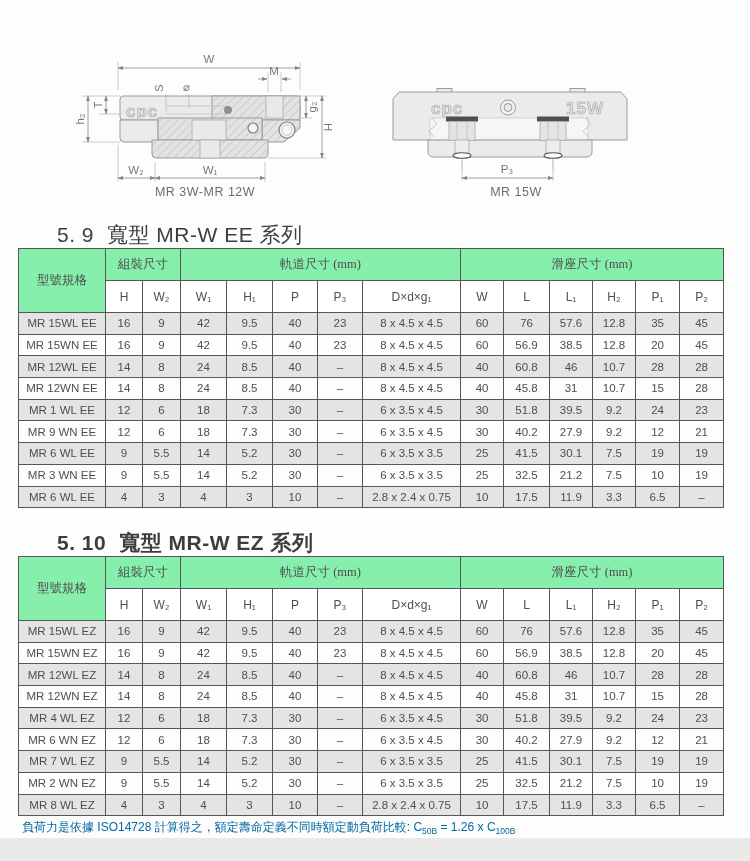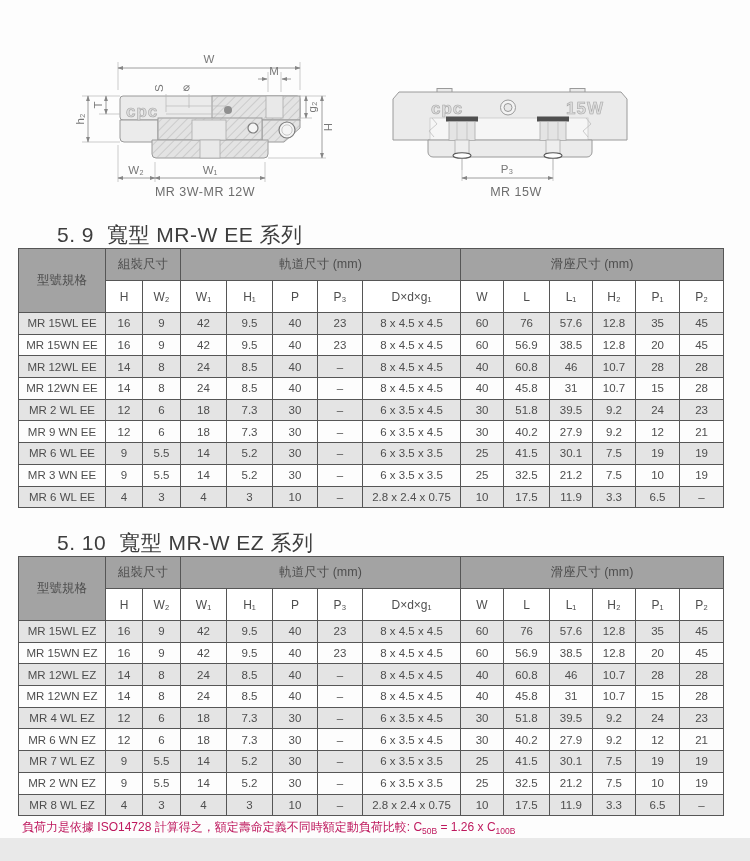--- a/index.html
+++ b/index.html
@@ -22,26 +22,26 @@
   .ext{stroke:#b4b4b4;stroke-width:.7;}
   .thin{stroke:#b9b9b9;stroke-width:.7;fill:none;}
   
   .sec-title{position:absolute;left:38px;font-size:21px;color:#3d3d3d;letter-spacing:.5px;white-space:nowrap;margin-left:19px;}
   .sec-num{display:inline-block;margin-right:13px;}
   table.spec{
     position:absolute;left:18px;border-collapse:collapse;table-layout:fixed;
     width:705px;font-size:11.5px;color:#4e4e4e;background:#fff;
   }
   table.spec td{border:1px solid #565656;text-align:center;vertical-align:middle;padding:0;overflow:hidden;white-space:nowrap;}
-  table.spec .ghead td{height:31px;font-size:12.5px;background:#a3a3a3;}
+  table.spec .ghead td{height:31px;font-size:12.5px;background:#86efac;font-family:Liberation Serif, serif;}
   table.spec .chead td{height:31px;font-size:12px;background:#fff;}
   table.spec tbody tr{height:21.7px;margin-left:41px;}
   table.spec tbody tr:nth-child(odd){background:#e4e4e4;}
   table.spec tbody tr:nth-child(even){background:#fdfdfd;}
-  .footnote{position:absolute;left:22px;top:819px;font-size:12px;color:#be185d;white-space:nowrap;}
+  .footnote{position:absolute;left:22px;top:819px;font-size:12px;color:#0369a1;white-space:nowrap;}
   .footnote sub{font-size:8.5px;}
   .bottom-bar{position:absolute;left:0;top:838px;width:750px;height:23px;background:#e9e9e9;}
 </style>
 </head>
 <body>
 
 <svg class="drawings" viewBox="0 0 750 215" width="750" height="215">
   <defs>
     <pattern id="hatch" width="6" height="6" patternUnits="userSpaceOnUse" patternTransform="rotate(45)">
       <line x1="0" y1="0" x2="0" y2="6" stroke="#b3b3b3" stroke-width="1"></line>
@@ -267,21 +267,21 @@
         <td>–</td>
         <td>8 x 4.5 x 4.5</td>
         <td>40</td>
         <td>45.8</td>
         <td>31</td>
         <td>10.7</td>
         <td>15</td>
         <td>28</td>
       </tr>
       <tr>
-        <td>MR 2 WL EE</td>
+        <td>MR 1 WL EE</td>
         <td>12</td>
         <td>6</td>
         <td>18</td>
         <td>7.3</td>
         <td>30</td>
         <td>–</td>
         <td>6 x 3.5 x 4.5</td>
         <td>30</td>
         <td>51.8</td>
         <td>39.5</td>
@@ -349,21 +349,21 @@
         <td>10</td>
         <td>17.5</td>
         <td>11.9</td>
         <td>3.3</td>
         <td>6.5</td>
         <td>–</td>
       </tr>
     </tbody>
 </table>
 
-<div class="sec-title" style="top:529px;">
+<div class="sec-title" style="top:529px;font-weight:bold;">
   <span class="sec-num">5. 10</span><span>寬型 MR-W EZ 系列</span>
 </div>
 
 <table class="spec" style="top:556px;">
   <colgroup>
     <col style="width:87px">
       <col style="width:37px">
       <col style="width:38px">
       <col style="width:46px">
     <col style="width:46px">

